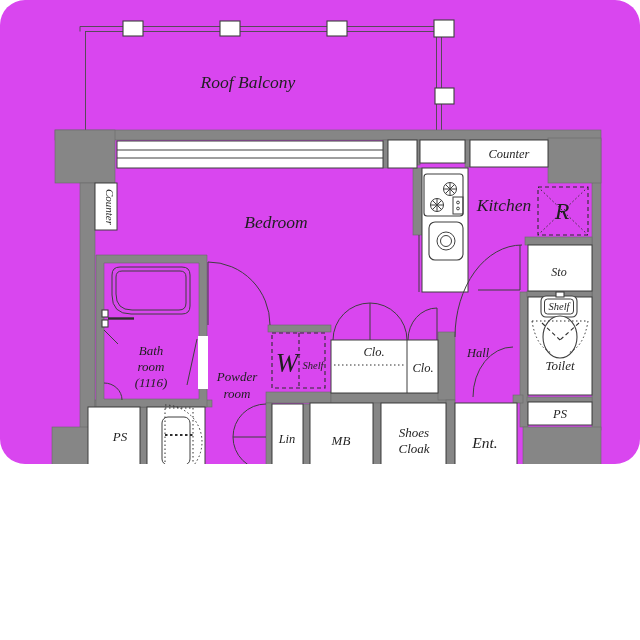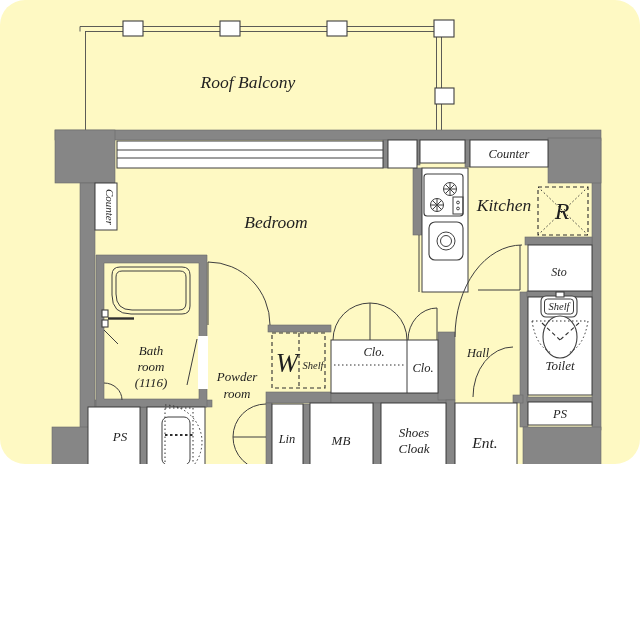--- a/index.html
+++ b/index.html
@@ -1,16 +1,16 @@
 <!DOCTYPE html>
 <html><head>
 <meta charset="utf-8">
 <style>
   html,body{margin:0;padding:0;background:#ffffff;}
-  .stage{width:640px;height:464px;position:relative;background:#fef9c3;border-radius:25px;}
+  .stage{width:640px;height:464px;position:relative;background:#d946ef;border-radius:25px;}
   svg{display:block}
   .lbl{font-family:"Liberation Serif", serif;font-style:italic;fill:#1f1f1f;text-anchor:middle}
   .wall{fill:#868686;stroke:#6a6a6a;stroke-width:.6}
   .room{fill:#ffffff;stroke:#3f3f3f;stroke-width:1}
   .ln{stroke:#3f3f3f;stroke-width:1;fill:none}
   .thin{stroke:#4a4a4a;stroke-width:.9;fill:none}
   .dash{stroke:#2e2e2e;stroke-width:1.1;fill:none;stroke-dasharray:4 3}
   .dot{stroke:#2e2e2e;stroke-width:1;fill:none;stroke-dasharray:1.5 2.5}
   .fix{fill:#ffffff;stroke:#3f3f3f;stroke-width:1.1}
 </style>

